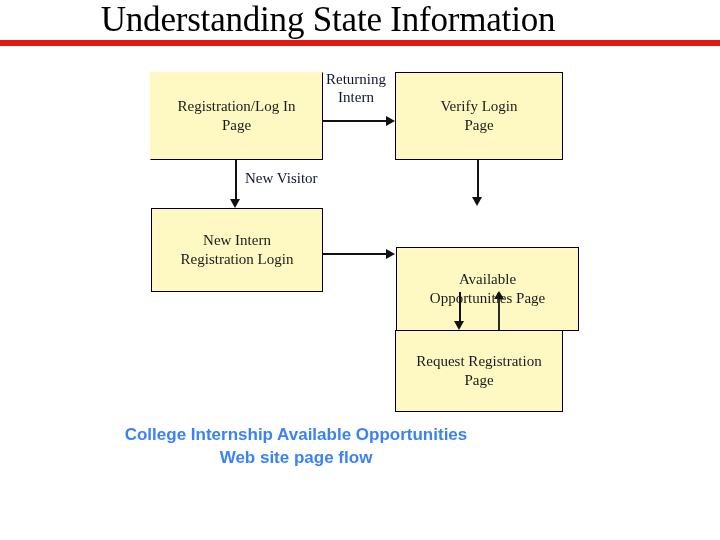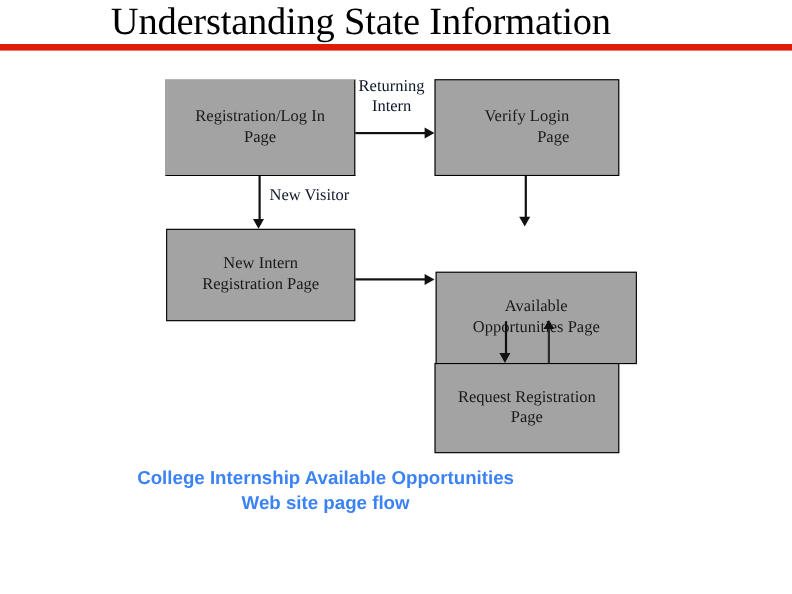--- a/index.html
+++ b/index.html
@@ -45,21 +45,21 @@
     position: absolute;
     left: 0;
     top: 46px;
     width: 720px;
     height: 380px;
   }
 
   .node {
     position: absolute;
     box-sizing: border-box;
-    background: #a3a3a3;
+    background: #fef9c3;
     border: 1.6px solid #000000;
     font-family: "Liberation Serif", serif;
     font-size: 15px;
     color: #1a1a1a;
     text-align: center;
     display: flex;
     align-items: center;
     justify-content: center;
     line-height: 1.25;
   }
@@ -142,40 +142,40 @@
 <div id="slide-title">Understanding State Information</div>
 <div id="title-rule"></div>
 
 <div id="diagram">
 
   <div class="node open-tl" style="left:150px; top:26px; width:173px; height:88px;">
     <span class="label" style="white-space: pre-line;">Registration/Log In
 Page</span>
   </div>
 
-  <div class="node" style="left:395px; top:26px; width:168px; height:88px;text-align:right;">
+  <div class="node" style="left:395px; top:26px; width:168px; height:88px;">
     <span class="label" style="white-space: pre-line;">Verify Login
 Page</span>
   </div>
 
   <div class="edge-h" style="left:323px; top:74px; width:64px;"></div>
   <div class="arrowhead-right" style="left:386px; top:70px;"></div>
   <div class="edge-label" style="left: 323px; top: 24px; width: 66px; white-space: pre-line;">Returning
 Intern</div>
 
   <div class="edge-v" style="left:235px; top:114px; height:44px;"></div>
   <div class="arrowhead-down" style="left:230px; top:153px;"></div>
   <div class="edge-label" style="left: 245px; top: 123px; width: 110px; text-align: left; white-space: pre-line;">New Visitor</div>
 
   <div class="edge-v" style="left:477px; top:114px; height:40px;"></div>
   <div class="arrowhead-down" style="left:472px; top:151px;"></div>
 
   <div class="node" style="left:151px; top:162px; width:172px; height:84px;">
     <span class="label" style="white-space: pre-line;">New Intern
-Registration Page</span>
+Registration Login</span>
   </div>
 
   <div class="node" style="left:396px; top:162px; width:183px; height:84px;margin-top:39px;">
     <span class="label" style="white-space: pre-line;">Available
 Opportunities Page</span>
   </div>
 
   <div class="edge-h" style="left:323px; top:207px; width:64px;"></div>
   <div class="arrowhead-right" style="left:386px; top:203px;"></div>
 

